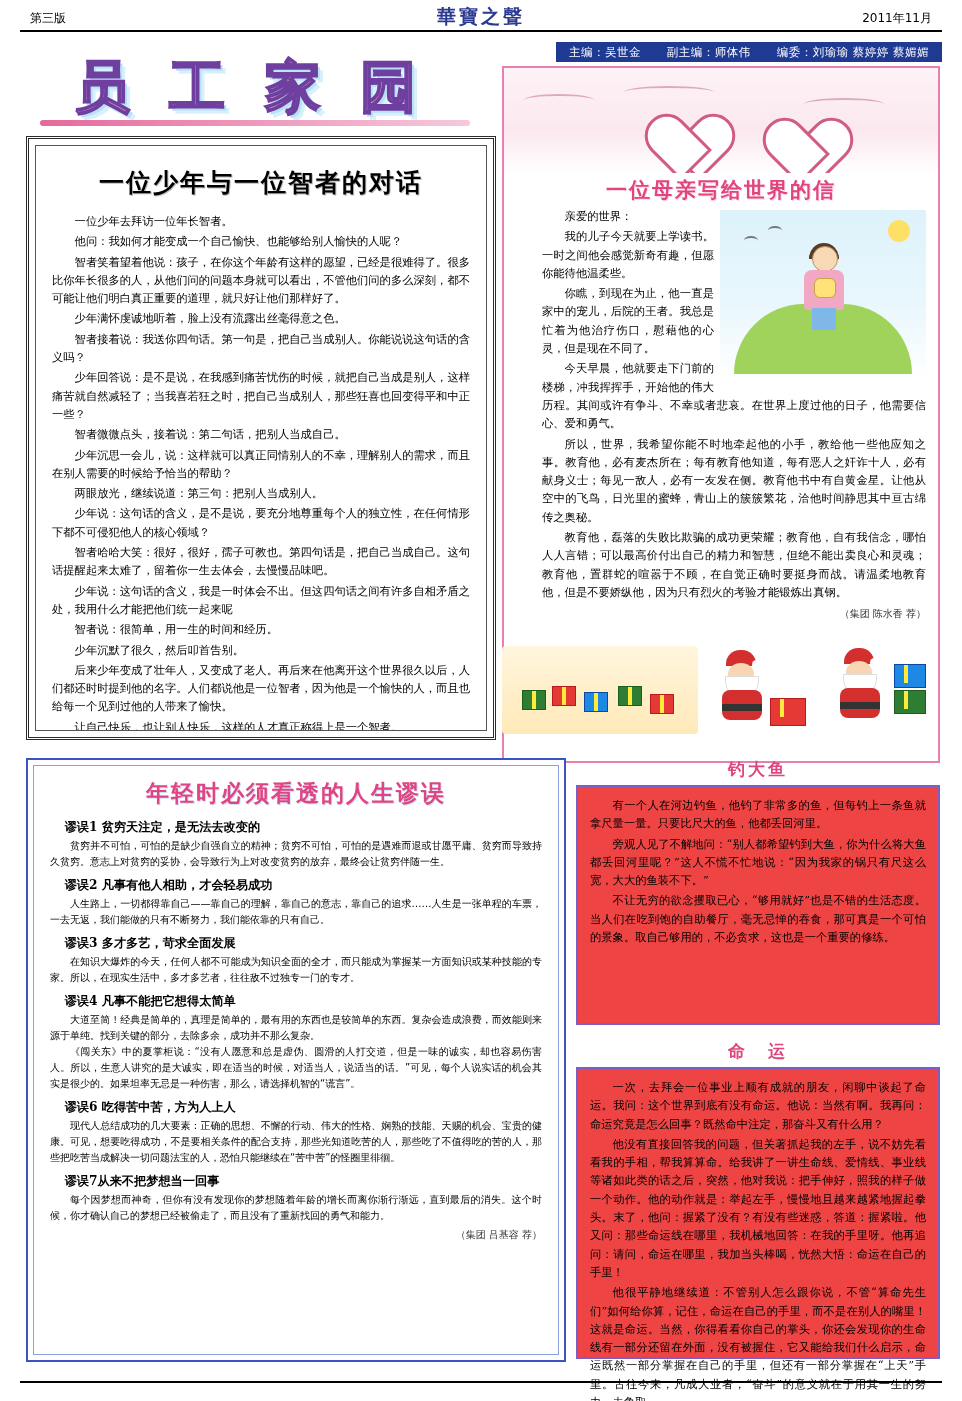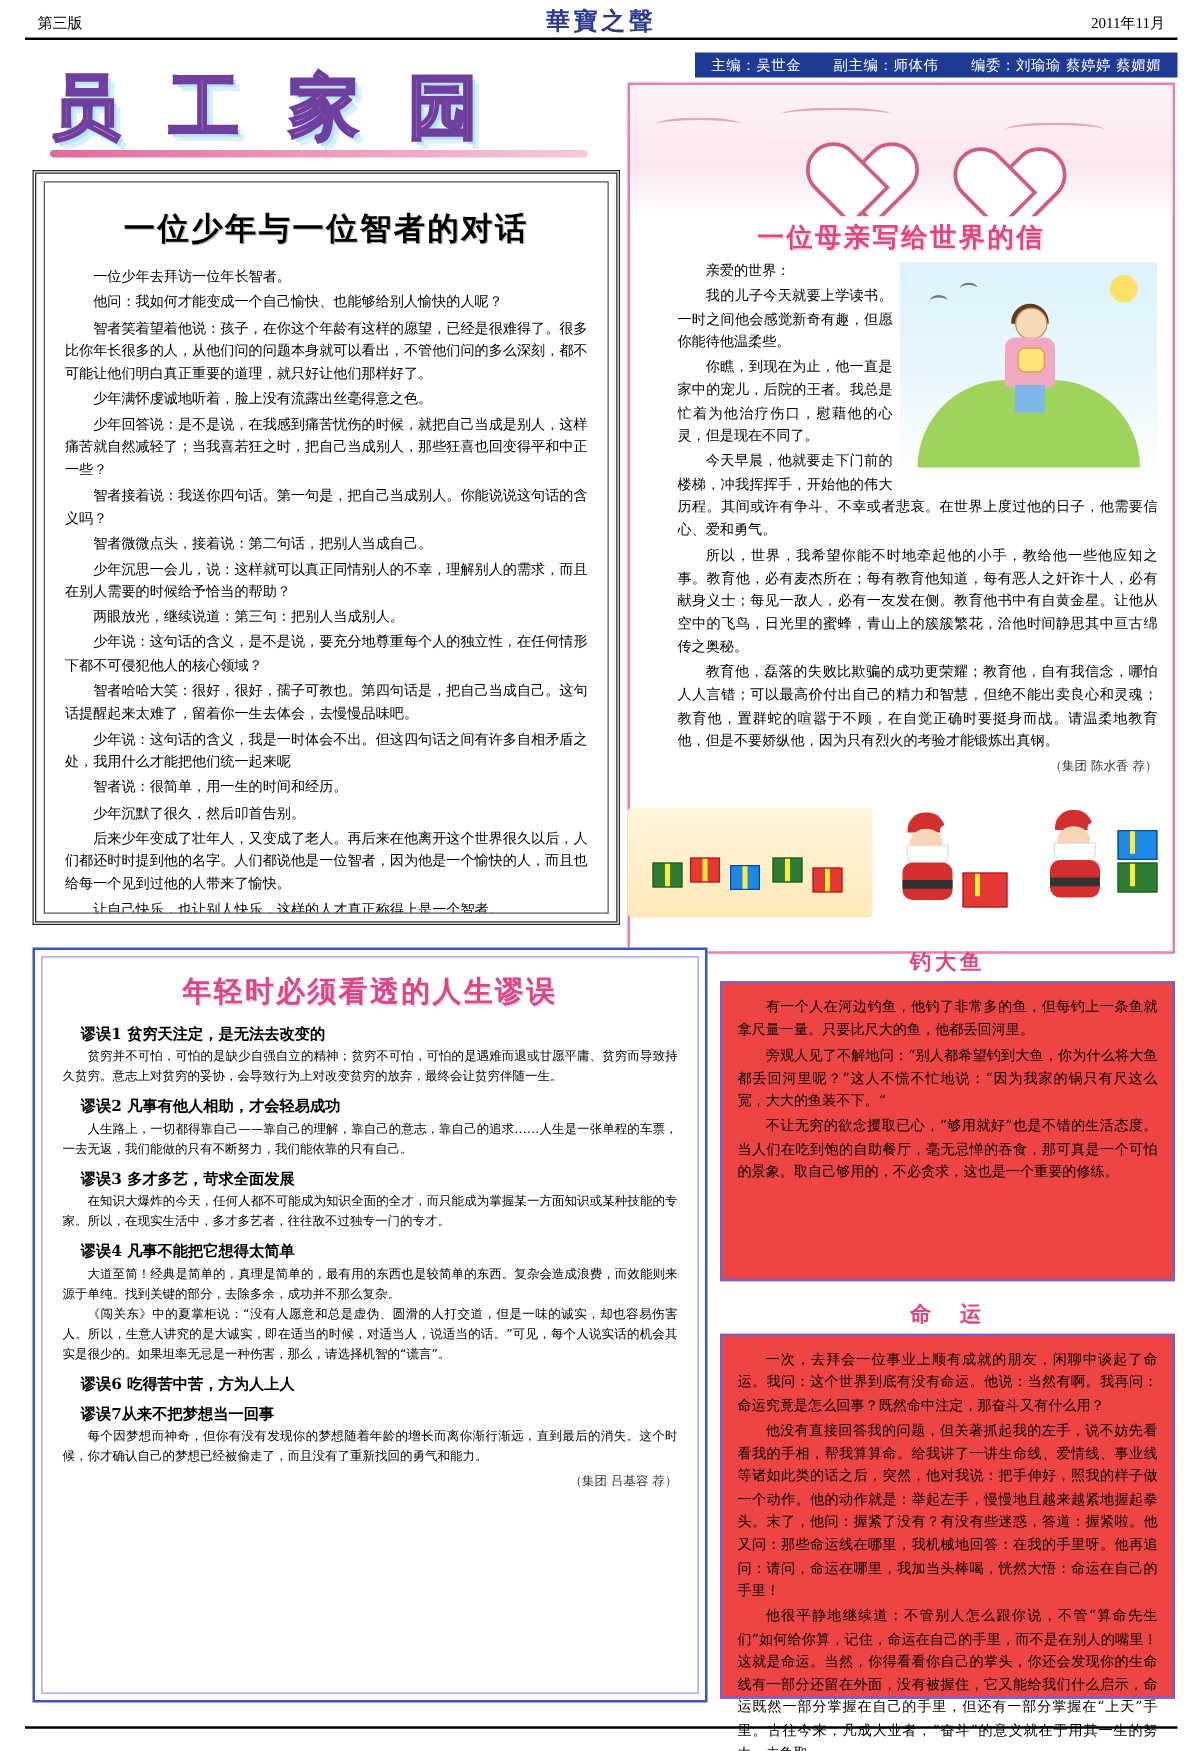--- a/index.html
+++ b/index.html
@@ -19,38 +19,38 @@
   }
   .masthead .edition{
     position:absolute;left:30px;top:10px;font-size:12px;color:#000;
   }
   .masthead .paper-name{
     position:absolute;left:0;top:4px;width:962px;text-align:center;
     font-family:Liberation Sans, sans-serif;
     font-size:19px;font-weight:bold;color:#2b3a8f;letter-spacing:3px;
   }
   .masthead .date{
-    position:absolute;right:30px;top:10px;font-size:12px;color:#000;font-family:Liberation Serif, serif;
+    position:absolute;right:30px;top:10px;font-size:12px;color:#000;
   }
   .rule-top{
     position:absolute;left:20px;top:30px;width:922px;height:2px;background:#000;
   }
 
   
   .staff-bar{
     position:absolute;left:556px;top:42px;width:386px;height:20px;
     background:#1f3a93;color:#fff;font-size:11.5px;
     display:flex;align-items:center;justify-content:space-around;
     letter-spacing:.5px;
   }
   .staff-bar span{white-space:nowrap;}
 
   
   .section-title{
-    position:absolute;left:40px;top:46px;width:420px;height:80px;
+    position:absolute;left:40px;top:46px;width:420px;height:80px;text-align:center;
   }
   .section-title .ttl{
     font-family:"DejaVu Serif","Liberation Serif",serif;
     font-size:56px;font-weight:bold;letter-spacing:10px;
     color:#f7a8c4;
     -webkit-text-stroke:2px #6f3fa0;
     text-shadow:3px 3px 0 #b9e1f5, 6px 6px 0 #d8f0fb;
     line-height:80px;
   }
   .title-underline{
@@ -229,22 +229,22 @@
   <div class="title-underline"></div>
 
   <div class="box" id="article-dialogue">
     <div class="inner">
       <div class="art-title">一位少年与一位智者的对话</div>
       <div class="article-body">
         <p>一位少年去拜访一位年长智者。</p>
         <p>他问：我如何才能变成一个自己愉快、也能够给别人愉快的人呢？</p>
         <p>智者笑着望着他说：孩子，在你这个年龄有这样的愿望，已经是很难得了。很多比你年长很多的人，从他们问的问题本身就可以看出，不管他们问的多么深刻，都不可能让他们明白真正重要的道理，就只好让他们那样好了。</p>
         <p>少年满怀虔诚地听着，脸上没有流露出丝毫得意之色。</p>
+        <p>智者接着说：我送你四句话。第一句是，把自己当成别人。你能说说这句话的含义吗？</p>
         <p>少年回答说：是不是说，在我感到痛苦忧伤的时候，就把自己当成是别人，这样痛苦就自然减轻了；当我喜若狂之时，把自己当成别人，那些狂喜也回变得平和中正一些？</p>
-        <p>智者接着说：我送你四句话。第一句是，把自己当成别人。你能说说这句话的含义吗？</p>
         <p>智者微微点头，接着说：第二句话，把别人当成自己。</p>
         <p>少年沉思一会儿，说：这样就可以真正同情别人的不幸，理解别人的需求，而且在别人需要的时候给予恰当的帮助？</p>
         <p>两眼放光，继续说道：第三句：把别人当成别人。</p>
         <p>少年说：这句话的含义，是不是说，要充分地尊重每个人的独立性，在任何情形下都不可侵犯他人的核心领域？</p>
         <p>智者哈哈大笑：很好，很好，孺子可教也。第四句话是，把自己当成自己。这句话提醒起来太难了，留着你一生去体会，去慢慢品味吧。</p>
         <p>少年说：这句话的含义，我是一时体会不出。但这四句话之间有许多自相矛盾之处，我用什么才能把他们统一起来呢</p>
         <p>智者说：很简单，用一生的时间和经历。</p>
         <p>少年沉默了很久，然后叩首告别。</p>
         <p>后来少年变成了壮年人，又变成了老人。再后来在他离开这个世界很久以后，人们都还时时提到他的名字。人们都说他是一位智者，因为他是一个愉快的人，而且也给每一个见到过他的人带来了愉快。</p>
         <p>让自己快乐，也让别人快乐，这样的人才真正称得上是一个智者。</p>
@@ -325,20 +325,21 @@
 
       <h4>谬误3  多才多艺，苛求全面发展</h4>
       <p>在知识大爆炸的今天，任何人都不可能成为知识全面的全才，而只能成为掌握某一方面知识或某种技能的专家。所以，在现实生活中，多才多艺者，往往敌不过独专一门的专才。</p>
 
       <h4>谬误4  凡事不能把它想得太简单</h4>
       <p>大道至简！经典是简单的，真理是简单的，最有用的东西也是较简单的东西。复杂会造成浪费，而效能则来源于单纯。找到关键的部分，去除多余，成功并不那么复杂。</p>
 
       <p>《闯关东》中的夏掌柜说：“没有人愿意和总是虚伪、圆滑的人打交道，但是一味的诚实，却也容易伤害人。所以，生意人讲究的是大诚实，即在适当的时候，对适当人，说适当的话。”可见，每个人说实话的机会其实是很少的。如果坦率无忌是一种伤害，那么，请选择机智的“谎言”。</p>
 
       <h4>谬误6  吃得苦中苦，方为人上人</h4>
+      <p>现代人总结成功的几大要素：正确的思想、不懈的行动、伟大的性格、娴熟的技能、天赐的机会、宝贵的健康。可见，想要吃得成功，不是要相关条件的配合支持，那些光知道吃苦的人，那些吃了不值得吃的苦的人，那些把吃苦当成解决一切问题法宝的人，恐怕只能继续在“苦中苦”的怪圈里徘徊。</p>
 
       <h4>谬误7从来不把梦想当一回事</h4>
       <p>每个因梦想而神奇，但你有没有发现你的梦想随着年龄的增长而离你渐行渐远，直到最后的消失。这个时候，你才确认自己的梦想已经被偷走了，而且没有了重新找回的勇气和能力。</p>
 
       <div class="credit">（集团  吕基容  荐）</div>
     </div>
   </div>
 
   <div class="box" id="article-fish">
     <div class="mini-title">钓大鱼</div>

